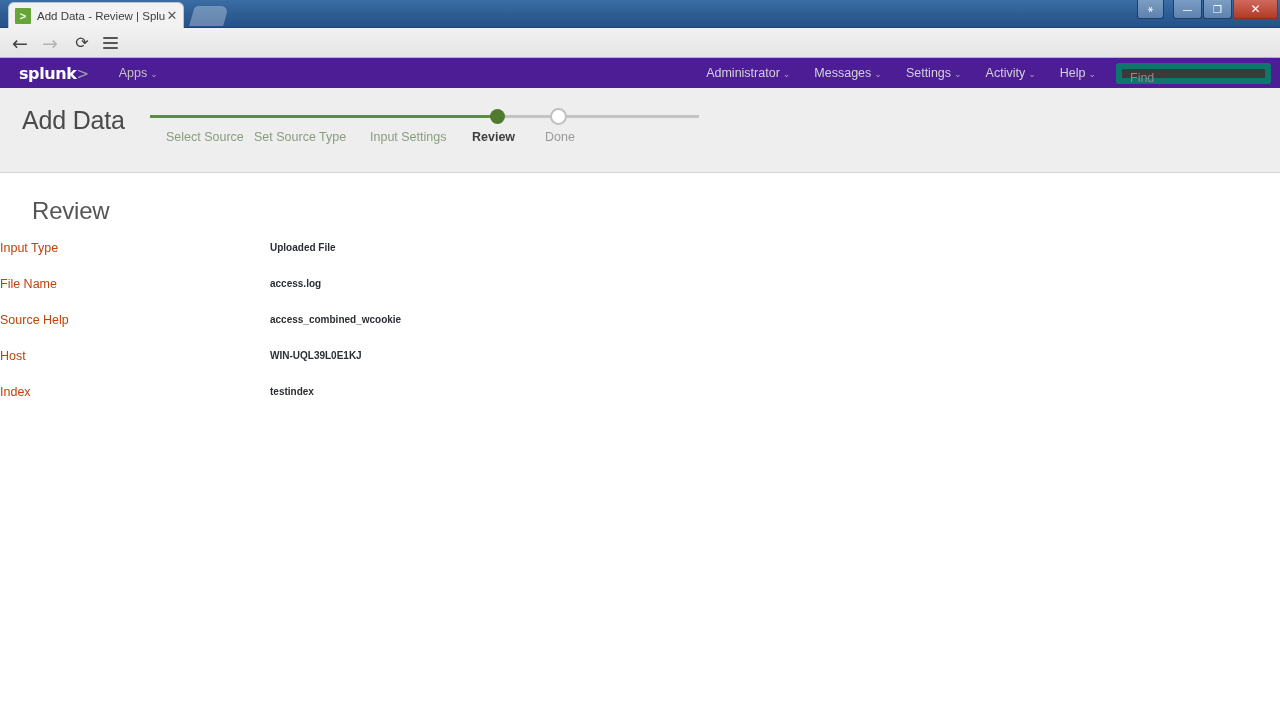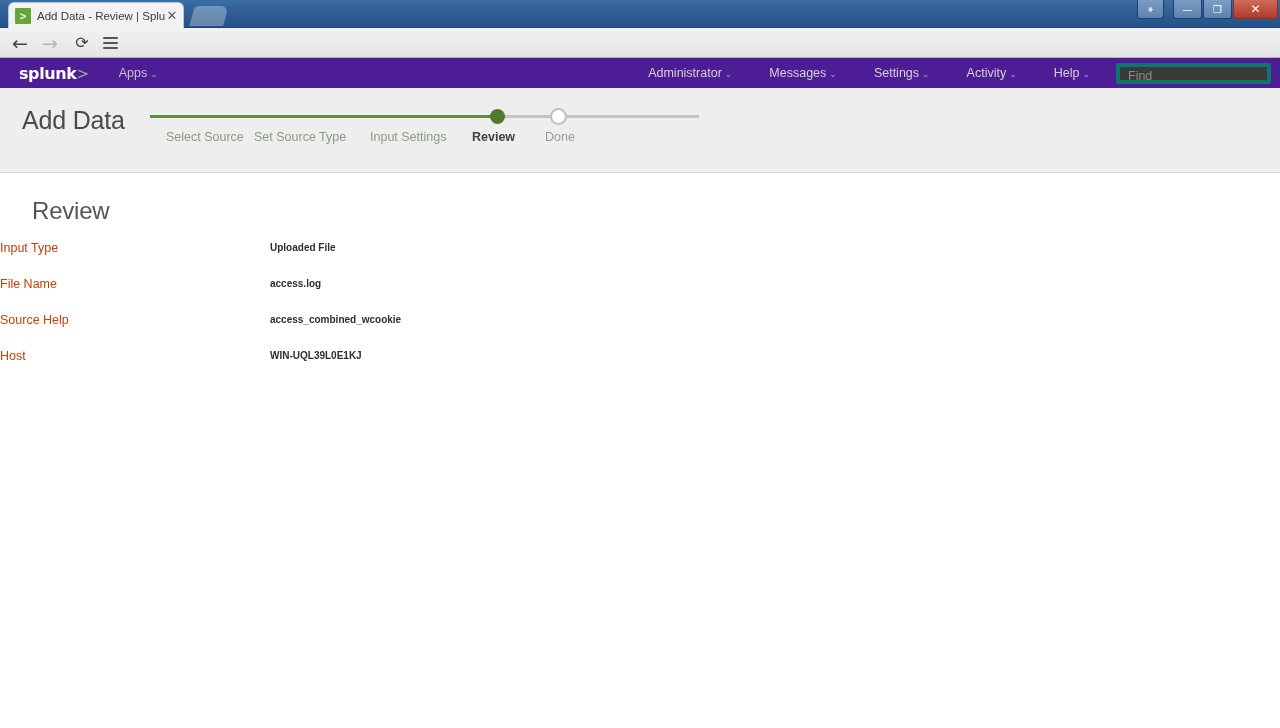--- a/index.html
+++ b/index.html
@@ -135,33 +135,33 @@
     margin-left: 19px;
     color: #ffffff; font-size: 16px; font-weight: bold;
     letter-spacing: -0.4px;
     font-family: "DejaVu Sans", sans-serif;
   }
   .splunk-logo .chev { color:#9ba5ad; font-weight: normal; font-size: 15px; }
   .nav-apps {
     margin-left: 30px; color: #c3c3c3; font-size: 12.5px;
   }
   .nav-right {
-    margin-left: auto; display: flex; align-items: center; height: 30px; gap: 13px;
+    margin-left: auto; display: flex; align-items: center; height: 30px;
   }
   .nav-item {
     color: #d3d3d3; font-size: 12.5px;
     padding: 0 12px; white-space: nowrap;
   }
   .caret { font-size: 9px; color:#a9a9a9; margin-left: 3px; }
   .find-box {
     width: 155px; height: 21px;
     background: #3a3a3a;
-    border: 4px solid #0f766e;
+    border: 6px solid #0f766e;
     border-radius: 3px;
-    margin: 0 9px 0 1px;
+    margin: 0 9px 0 8px;
     color: #8c8c8c; font-size: 12.5px;
     padding: 0 8px; line-height: 19px;
   }
 
   
   .page-head {
     position: absolute; top: 88px; left: 0;
     width: 1280px; height: 85px;
     background: #eeeeee;
     border-bottom: 1px solid #d4d4d4;
@@ -332,14 +332,18 @@
       <div class="field-value">access.log</div>
     </div>
     <div class="field-row">
       <div class="field-label">Source Help</div>
       <div class="field-value">access_combined_wcookie</div>
     </div>
     <div class="field-row">
       <div class="field-label">Host</div>
       <div class="field-value">WIN-UQL39L0E1KJ</div>
     </div>
+    <div class="field-row">
+      <div class="field-label">Index</div>
+      <div class="field-value">testindex</div>
+    </div>
   </div>
 </div>
 
 </body></html>

